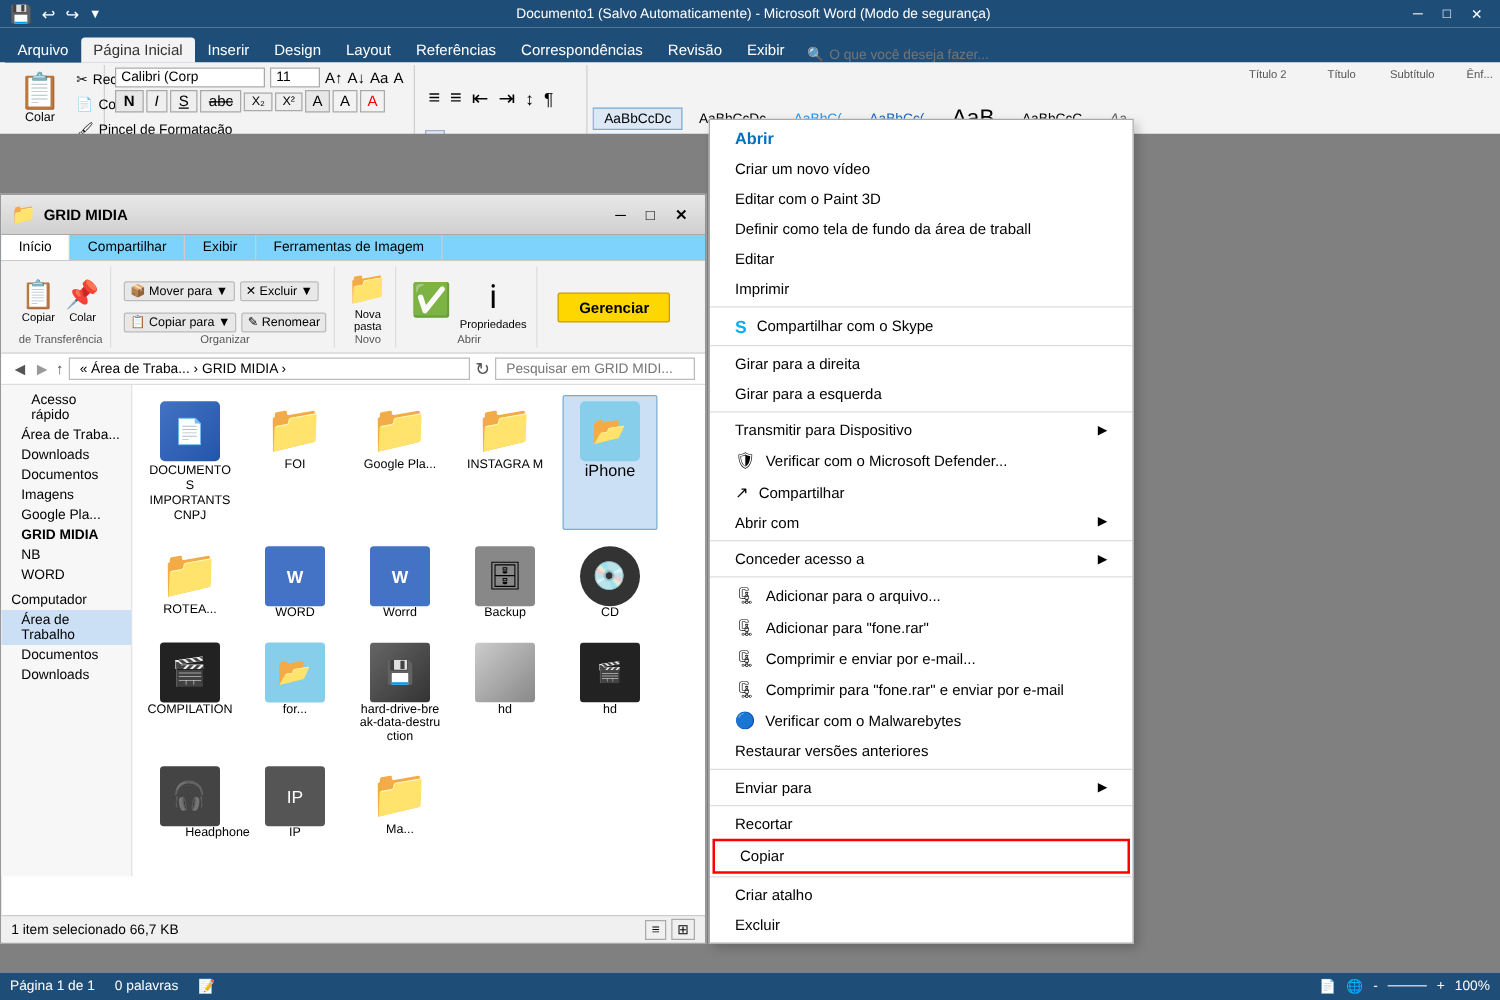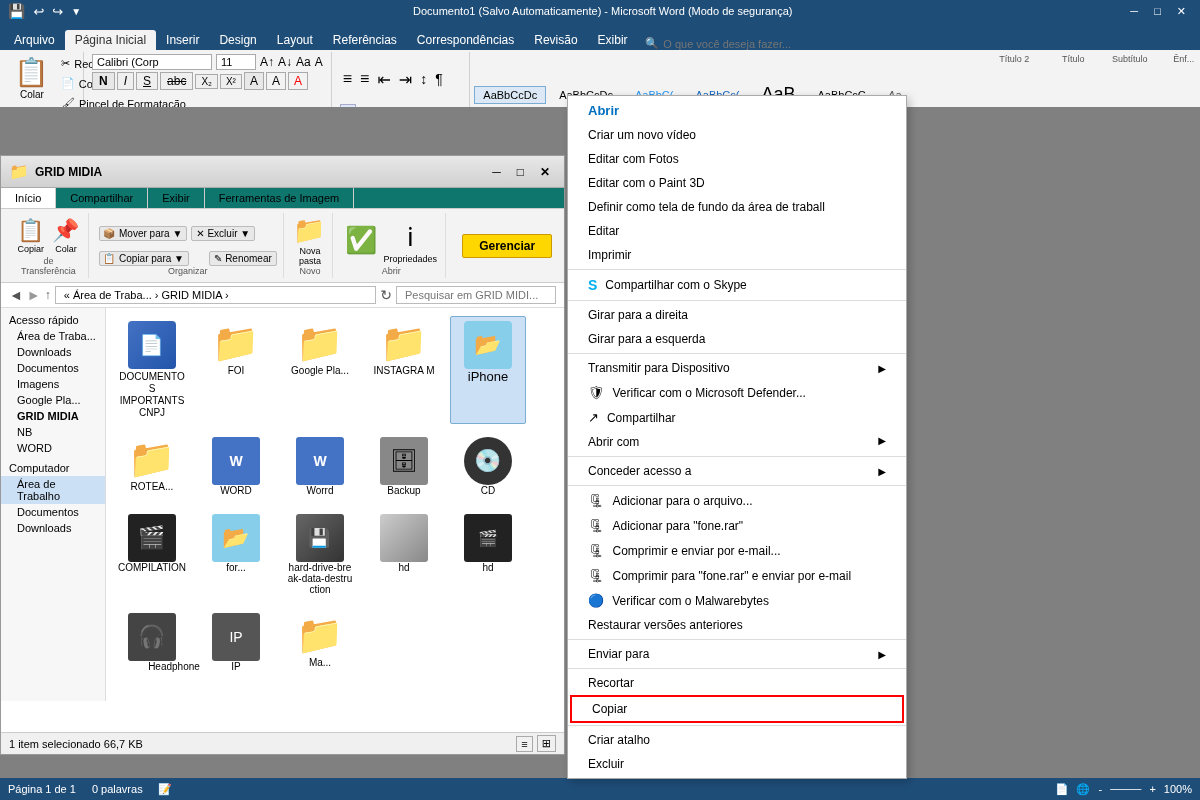--- a/index.html
+++ b/index.html
@@ -187,21 +187,21 @@
   <div class="explorer-titlebar">
     <span style="margin-right:6px;font-size:16px;">📁</span>
     <span>GRID MIDIA</span>
     <div style="margin-left:auto;display:flex;gap:4px;">
       <span style="padding:0 6px;cursor:pointer;">─</span>
       <span style="padding:0 6px;cursor:pointer;">□</span>
       <span style="padding:0 6px;cursor:pointer;">✕</span>
     </div>
   </div>
 
-  <div style="display:flex;background:#0f766e;border-bottom:1px solid #ccc;">
+  <div style="display:flex;background:#7dd3fc;border-bottom:1px solid #ccc;">
     <div style="padding:4px 14px;font-size:11px;cursor:pointer;background:white;border-right:1px solid #ccc;">Início</div>
     <div style="padding:4px 14px;font-size:11px;cursor:pointer;border-right:1px solid #ccc;">Compartilhar</div>
     <div style="padding:4px 14px;font-size:11px;cursor:pointer;border-right:1px solid #ccc;">Exibir</div>
     <div style="padding:4px 14px;font-size:11px;cursor:pointer;border-right:1px solid #ccc;">Ferramentas de Imagem</div>
   </div>
 
   <div style="background:#f3f3f3;border-bottom:1px solid #ccc;display:flex;padding:4px 8px;gap:4px;align-items:stretch;min-height:68px;">
 
     <div style="display:flex;flex-direction:column;border-right:1px solid #ddd;padding:2px 6px;">
       <div style="display:flex;gap:4px;align-items:center;flex:1;">
@@ -215,21 +215,21 @@
         </div>
       </div>
       <div style="font-size:9px;color:#555;text-align:center;">de Transferência</div>
     </div>
 
     <div style="display:flex;flex-direction:column;border-right:1px solid #ddd;padding:2px 6px;">
       <div style="display:flex;gap:4px;align-items:center;flex:1;">
         <div style="display:flex;align-items:center;gap:2px;padding:1px 4px;cursor:pointer;font-size:10px;background:#e8e8e8;border:1px solid #bbb;border-radius:2px;white-space:nowrap;">📦 Mover para ▼</div>
         <div style="display:flex;align-items:center;gap:2px;padding:1px 4px;cursor:pointer;font-size:10px;background:#e8e8e8;border:1px solid #bbb;border-radius:2px;white-space:nowrap;">✕ Excluir ▼</div>
       </div>
-      <div style="display:flex;gap:20px;align-items:flex-end;">
+      <div style="display:flex;gap:4px;align-items:flex-end;">
         <div style="display:flex;align-items:center;gap:2px;padding:1px 4px;cursor:pointer;font-size:10px;background:#e8e8e8;border:1px solid #bbb;border-radius:2px;white-space:nowrap;">📋 Copiar para ▼</div>
         <div style="display:flex;align-items:center;gap:2px;padding:1px 4px;cursor:pointer;font-size:10px;background:#e8e8e8;border:1px solid #bbb;border-radius:2px;white-space:nowrap;">✎ Renomear</div>
       </div>
       <div style="font-size:9px;color:#555;text-align:center;">Organizar</div>
     </div>
 
     <div style="display:flex;flex-direction:column;border-right:1px solid #ddd;padding:2px 6px;">
       <div style="display:flex;flex-direction:column;align-items:center;flex:1;justify-content:center;">
         <div style="display:flex;flex-direction:column;align-items:center;cursor:pointer;font-size:9px;">
           <span style="font-size:26px;">📁</span>
@@ -264,21 +264,21 @@
     <span style="cursor:pointer;font-size:14px;color:#999;">►</span>
     <span style="cursor:pointer;font-size:12px;color:#555;">↑</span>
     <input type="text" value="« Área de Traba... › GRID MIDIA ›" style="flex: 1 1 0%; border: 1px solid rgb(187, 187, 187); padding: 2px 8px; font-size: 11px;">
     <span style="cursor:pointer;font-size:14px;color:#555;">↻</span>
     <input type="text" placeholder="Pesquisar em GRID MIDI..." style="border: 1px solid rgb(187, 187, 187); padding: 2px 8px; font-size: 11px; width: 160px;">
   </div>
 
   <div style="display:flex;height:calc(100% - 205px);">
 
     <div style="width:105px;background:#f7f7f7;border-right:1px solid #ddd;overflow-y:auto;padding:4px 0;">
-      <div style="padding:2px 8px;font-size:11px;cursor:pointer;">Acesso rápido</div>
+      <div style="padding:2px 24px;font-size:11px;cursor:pointer;">Acesso rápido</div>
       <div style="padding:2px 8px;font-size:11px;cursor:pointer;padding-left:16px;">Área de Traba...</div>
       <div style="padding:2px 8px;font-size:11px;cursor:pointer;padding-left:16px;">Downloads</div>
       <div style="padding:2px 8px;font-size:11px;cursor:pointer;padding-left:16px;">Documentos</div>
       <div style="padding:2px 8px;font-size:11px;cursor:pointer;padding-left:16px;">Imagens</div>
       <div style="padding:2px 8px;font-size:11px;cursor:pointer;padding-left:16px;">Google Pla...</div>
       <div style="padding:2px 8px;font-size:11px;cursor:pointer;padding-left:16px;font-weight:600;">GRID MIDIA</div>
       <div style="padding:2px 8px;font-size:11px;cursor:pointer;padding-left:16px;">NB</div>
       <div style="padding:2px 8px;font-size:11px;cursor:pointer;padding-left:16px;">WORD</div>
       <div style="height:4px;"></div>
       <div style="padding:2px 8px;font-size:11px;cursor:pointer;">Computador</div>
@@ -392,21 +392,20 @@
     <div style="margin-left:auto;display:flex;gap:4px;align-items:center;">
       <span style="cursor:pointer;padding:1px 4px;border:1px solid #aaa;">≡</span>
       <span style="cursor:pointer;padding:1px 4px;border:1px solid #aaa;">⊞</span>
     </div>
   </div>
 </div>
 
 <div class="context-menu">
   <div style="padding:5px 20px;font-size:13px;cursor:pointer;font-weight:600;color:#0070c0;">Abrir</div>
   <div style="padding:5px 20px;font-size:12px;cursor:pointer;">Criar um novo vídeo</div>
-  <div style="padding:5px 20px;font-size:12px;cursor:pointer;">Editar com Fotos</div>
   <div style="padding:5px 20px;font-size:12px;cursor:pointer;">Editar com o Paint 3D</div>
   <div style="padding:5px 20px;font-size:12px;cursor:pointer;">Definir como tela de fundo da área de traball</div>
   <div style="padding:5px 20px;font-size:12px;cursor:pointer;">Editar</div>
   <div style="padding:5px 20px;font-size:12px;cursor:pointer;">Imprimir</div>
   <div style="height:1px;background:#ddd;margin:2px 0;"></div>
   <div style="padding:5px 20px;font-size:12px;cursor:pointer;display:flex;align-items:center;gap:8px;">
     <span style="color:#00AFF0;font-weight:bold;font-size:14px;">S</span>
     Compartilhar com o Skype
   </div>
   <div style="height:1px;background:#ddd;margin:2px 0;"></div>

